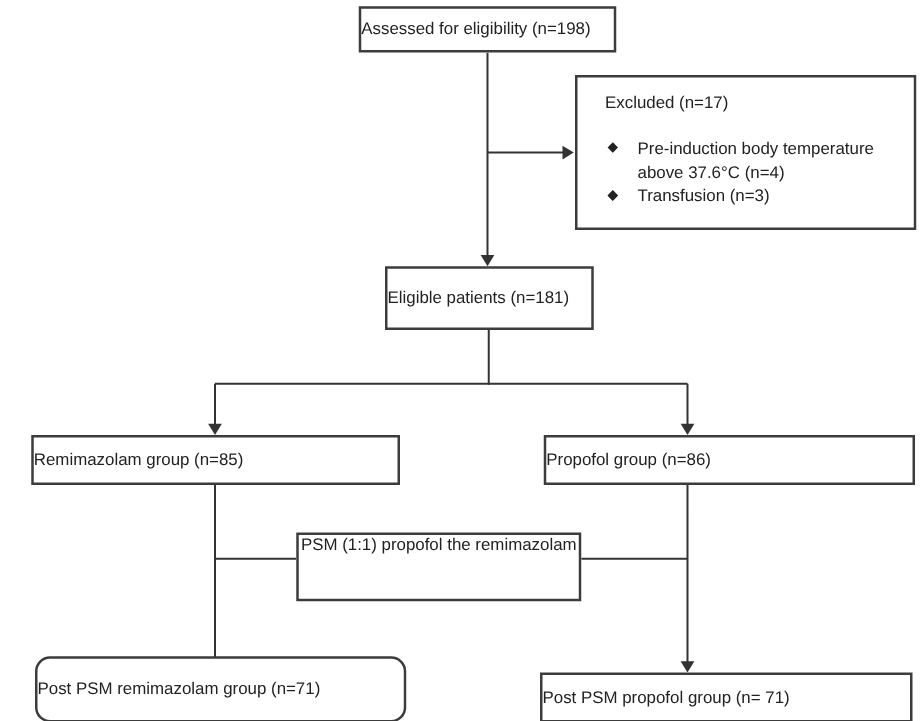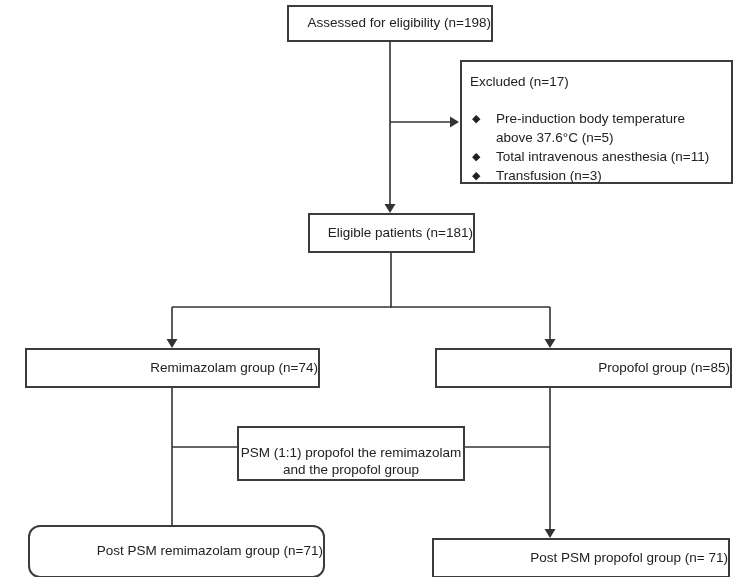--- a/index.html
+++ b/index.html
@@ -21,27 +21,27 @@
     position:absolute;left:0;top:0;width:738px;height:577px;
     pointer-events:none;
   }
   .ln{stroke:var(--line);stroke-width:1.6;fill:none;}
   .ah{fill:var(--line);stroke:none;}
   .box{
     position:absolute;
     box-sizing:border-box;
     border:2px solid var(--border);
     background:var(--bg);
-    display:flex;align-items:center;justify-content:flex-end;
+    display:flex;align-items:center;justify-content:flex-start;
     text-align:center;
     font-size:13.5px;line-height:1.25;
   }
   .box.block{
     display:block;text-align:left;
-    padding:10px 8px;
+    padding:10px 22px;
   }
   .excluded-title{margin:2px 0 18px 0;}
   ul.excluded-list{
     list-style:none;margin:0;padding:0 6px 0 0;
   }
   ul.excluded-list li{
     position:relative;
     padding-left:26px;
     line-height:19px;
   }
@@ -82,48 +82,46 @@
 
   <div class="box" style="left:287px;top:5px;width:206px;height:37px;">
     <span>Assessed for eligibility (n=198)</span>
   </div>
 
   <div class="box block" style="left:460px;top:60px;width:273px;height:124px;">
     <div class="excluded-title">Excluded (n=17)</div>
     <ul class="excluded-list">
       <li>
         <span class="bullet">◆</span>
-        <span>Pre-induction body temperature above 37.6°C (n=5)</span>
+        <span>Pre-induction body temperature above 37.6°C (n=4)</span>
       </li>
       <li>
         <span class="bullet">◆</span>
-        <span>Total intravenous anesthesia (n=11)</span>
       </li>
       <li>
         <span class="bullet">◆</span>
         <span>Transfusion (n=3)</span>
       </li>
     </ul>
   </div>
 
-  <div class="box" style="left:308px;top:213px;width:167px;height:40px;">
+  <div class="box" style="left:308px;top:213px;width:167px;height:51px;">
     <span>Eligible patients (n=181)</span>
   </div>
 
   <div class="box" style="left:25px;top:348px;width:295px;height:40px;">
-    <span>Remimazolam group (n=74)</span>
+    <span>Remimazolam group (n=85)</span>
   </div>
 
   <div class="box" style="left:435px;top:348px;width:297px;height:40px;">
-    <span>Propofol group (n=85)</span>
+    <span>Propofol group (n=86)</span>
   </div>
 
   <div class="box" style="left:237px;top:426px;width:228px;height:55px;flex-direction:column;">
     <span class="psm-line">PSM (1:1) propofol the remimazolam</span>
-    <span class="psm-line">and the propofol group</span>
   </div>
 
   <div class="box" style="left:28px;top:525px;width:297px;height:53px;border-radius:12px;">
     <span>Post PSM remimazolam group (n=71)</span>
   </div>
 
   <div class="box" style="left:432px;top:538px;width:298px;height:40px;">
     <span>Post PSM propofol group (n= 71)</span>
   </div>
 

